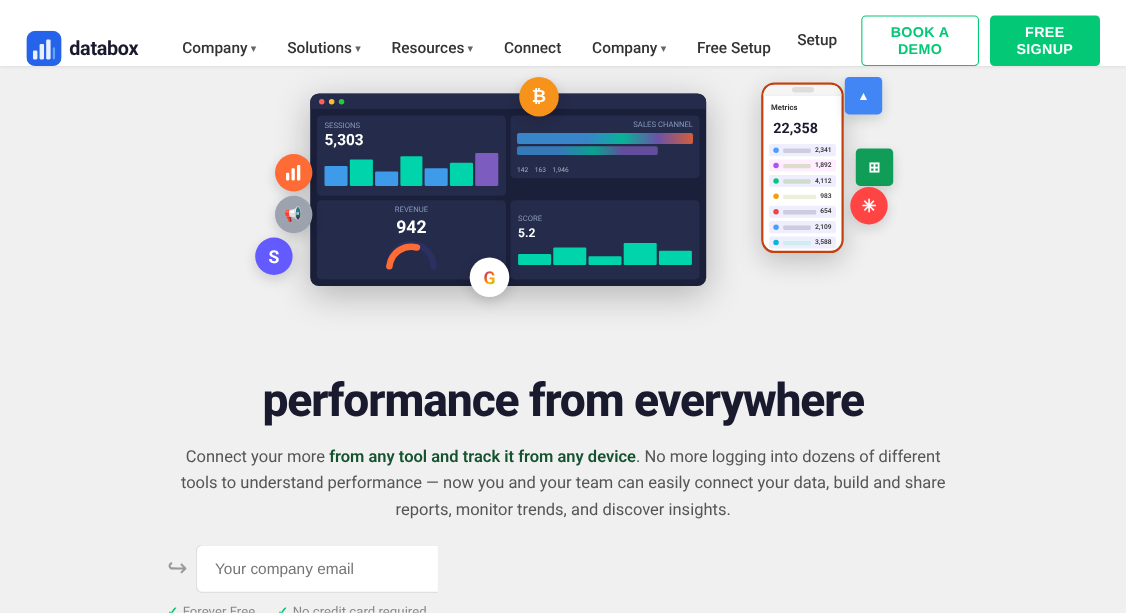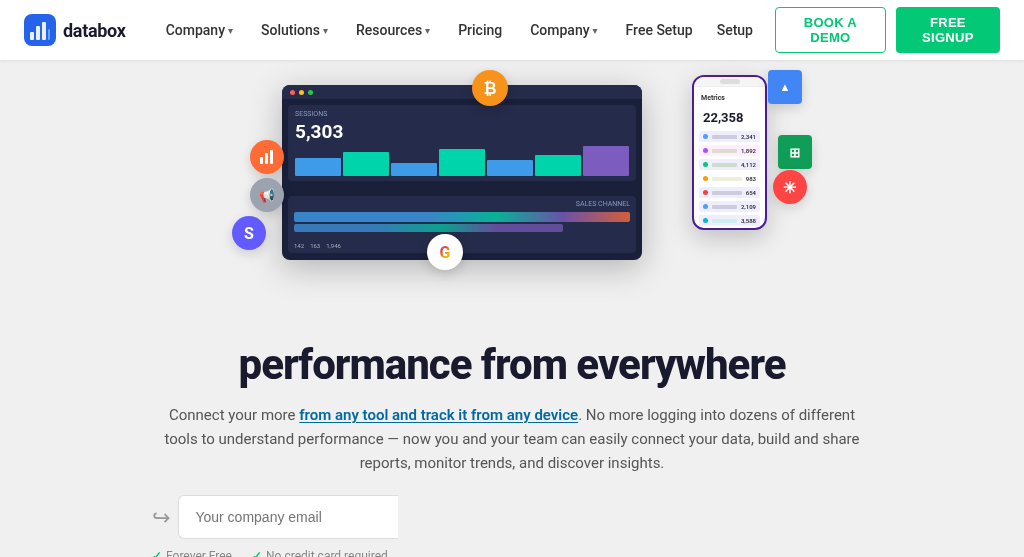--- a/index.html
+++ b/index.html
@@ -9,21 +9,21 @@
       width: 1024px;
       height: 557px;
       overflow: hidden;
     }
 
     
     nav {
       background: #fff;
       height: 60px;
       display: flex;
-      align-items: center;
+      align-items: flex-end;
       padding: 0 24px;
       box-shadow: 0 1px 3px rgba(0,0,0,0.08);
       position: relative;
       z-index: 10;
     }
     .logo {
       display: flex;
       align-items: center;
       gap: 7px;
       margin-right: 28px;
@@ -133,36 +133,36 @@
       padding: 0 8px;
       gap: 4px;
     }
     .dot { width: 5px; height: 5px; border-radius: 50%; }
     .dot-r { background: #ff5f56; }
     .dot-y { background: #ffbd2e; }
     .dot-g { background: #27c93f; }
     .screen-content {
       padding: 6px;
       display: grid;
-      grid-template-columns: 1fr;
-      gap: 15px;
+      grid-template-columns: 1fr 1fr;
+      gap: 4px;
       height: calc(100% - 14px);
     }
     .metric-card {
       background: #252b4a;
       border-radius: 4px;
       padding: 5px 7px;
     }
     .metric-label {
       font-size: 7px;
       color: #8899bb;
       margin-bottom: 2px;
     }
     .metric-value {
-      font-size: 19px;
+      font-size: 14px;
       font-weight: 700;
       color: #fff;
     }
     .chart-area {
       height: 30px;
       display: flex;
       align-items: flex-end;
       gap: 2px;
       margin-top: 3px;
     }
@@ -188,21 +188,21 @@
 
     
     .phone-mockup {
       position: absolute;
       right: 95px;
       top: 5px;
       width: 75px;
       height: 155px;
       background: #fff;
       border-radius: 12px;
-      border: 2px solid #4c1d95;
+      border: 2px solid #c2410c;
       overflow: hidden;
       box-shadow: 0 8px 24px rgba(0,0,0,0.2);
     }
     .phone-top {
       height: 10px;
       background: #f5f5f5;
       border-bottom: 1px solid #eee;
       display: flex;
       align-items: center;
       justify-content: center;
@@ -258,23 +258,22 @@
       letter-spacing: -1px;
     }
     .subtext {
       font-size: 15px;
       color: #555;
       line-height: 1.6;
       max-width: 720px;
       margin: 0 auto 20px;
     }
     .subtext-highlight {
-      color: #0369a1;
+      color: #14532d;
       font-weight: 600;
-      text-decoration: underline;
       text-underline-offset: 2px;
       margin-top: 30px;
     }
 
     
     .cta-row {
       display: flex;
       align-items: center;
       gap: 0;
       margin-bottom: 10px;
@@ -355,21 +354,21 @@
     </div>
     <div class="nav-item">
       <span>Solutions</span>
       <span class="nav-chevron">▾</span>
     </div>
     <div class="nav-item">
       <span>Resources</span>
       <span class="nav-chevron">▾</span>
     </div>
     <div class="nav-item">
-      <span>Pricing</span>
+      <span>Connect</span>
     </div>
     <div class="nav-item">
       <span>Company</span>
       <span class="nav-chevron">▾</span>
     </div>
     <div class="nav-item">
       <span>Free Setup</span>
     </div>
   </div>
 
@@ -427,21 +426,21 @@
 
         <div class="gauge-card">
           <div class="metric-label">REVENUE</div>
           <div class="metric-value" style="font-size:16px;margin-bottom:2px;">942</div>
           <svg class="gauge-svg" viewBox="0 0 50 28">
             <path d="M5,24 A20,20 0 0,1 45,24" fill="none" stroke="#2a3060" stroke-width="6" stroke-linecap="round"></path>
             <path d="M5,24 A20,20 0 0,1 30,7" fill="none" stroke="#ff6b35" stroke-width="6" stroke-linecap="round"></path>
           </svg>
         </div>
         <div class="metric-card" style="display:flex;flex-direction:column;justify-content:center;">
-          <div class="metric-label">DEMO</div>
+          <div class="metric-label">SCORE</div>
           <div class="small-val">5.2</div>
           <div class="chart-area" style="height:20px;">
             <div class="bar" style="height:50%;background:#00d4aa"></div>
             <div class="bar" style="height:80%;background:#00d4aa"></div>
             <div class="bar" style="height:40%;background:#00d4aa"></div>
             <div class="bar" style="height:100%;background:#00d4aa"></div>
             <div class="bar" style="height:65%;background:#00d4aa"></div>
           </div>
         </div>
       </div>

